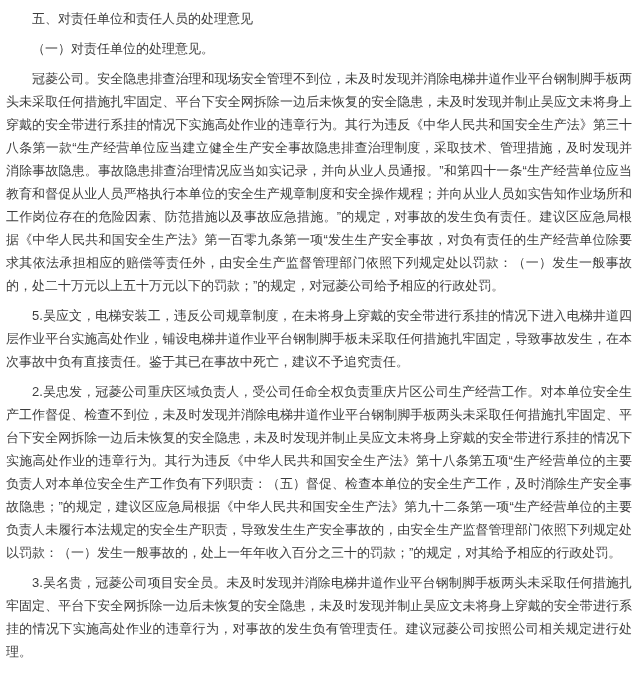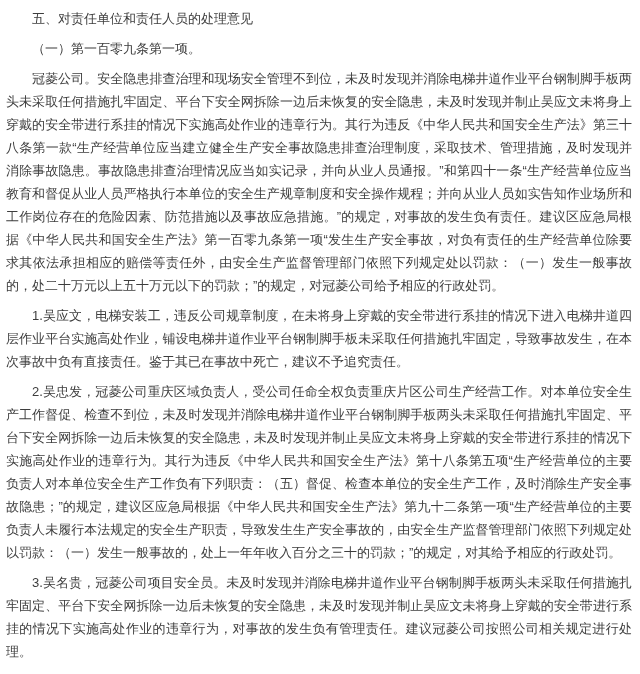--- a/index.html
+++ b/index.html
@@ -28,23 +28,23 @@
   .doc p:first-child {
     margin-top: 5px;
   }
 </style>
 </head>
 <body>
 
 <article class="doc">
   <p>五、对责任单位和责任人员的处理意见</p>
 
-  <p>（一）第一百零九条第一项。</p>
+  <p>（一）对责任单位的处理意见。</p>
 
   <p>冠菱公司。安全隐患排查治理和现场安全管理不到位，未及时发现并消除电梯井道作业平台钢制脚手板两头未采取任何措施扎牢固定、平台下安全网拆除一边后未恢复的安全隐患，未及时发现并制止吴应文未将身上穿戴的安全带进行系挂的情况下实施高处作业的违章行为。其行为违反《中华人民共和国安全生产法》第三十八条第一款“生产经营单位应当建立健全生产安全事故隐患排查治理制度，采取技术、管理措施，及时发现并消除事故隐患。事故隐患排查治理情况应当如实记录，并向从业人员通报。”和第四十一条“生产经营单位应当教育和督促从业人员严格执行本单位的安全生产规章制度和安全操作规程；并向从业人员如实告知作业场所和工作岗位存在的危险因素、防范措施以及事故应急措施。”的规定，对事故的发生负有责任。建议区应急局根据《中华人民共和国安全生产法》第一百零九条第一项“发生生产安全事故，对负有责任的生产经营单位除要求其依法承担相应的赔偿等责任外，由安全生产监督管理部门依照下列规定处以罚款：（一）发生一般事故的，处二十万元以上五十万元以下的罚款；”的规定，对冠菱公司给予相应的行政处罚。</p>
 
 
-  <p>1.吴应文，电梯安装工，违反公司规章制度，在未将身上穿戴的安全带进行系挂的情况下进入电梯井道四层作业平台实施高处作业，铺设电梯井道作业平台钢制脚手板未采取任何措施扎牢固定，导致事故发生，在本次事故中负有直接责任。鉴于其已在事故中死亡，建议不予追究责任。</p>
+  <p>5.吴应文，电梯安装工，违反公司规章制度，在未将身上穿戴的安全带进行系挂的情况下进入电梯井道四层作业平台实施高处作业，铺设电梯井道作业平台钢制脚手板未采取任何措施扎牢固定，导致事故发生，在本次事故中负有直接责任。鉴于其已在事故中死亡，建议不予追究责任。</p>
 
   <p>2.吴忠发，冠菱公司重庆区域负责人，受公司任命全权负责重庆片区公司生产经营工作。对本单位安全生产工作督促、检查不到位，未及时发现并消除电梯井道作业平台钢制脚手板两头未采取任何措施扎牢固定、平台下安全网拆除一边后未恢复的安全隐患，未及时发现并制止吴应文未将身上穿戴的安全带进行系挂的情况下实施高处作业的违章行为。其行为违反《中华人民共和国安全生产法》第十八条第五项“生产经营单位的主要负责人对本单位安全生产工作负有下列职责：（五）督促、检查本单位的安全生产工作，及时消除生产安全事故隐患；”的规定，建议区应急局根据《中华人民共和国安全生产法》第九十二条第一项“生产经营单位的主要负责人未履行本法规定的安全生产职责，导致发生生产安全事故的，由安全生产监督管理部门依照下列规定处以罚款：（一）发生一般事故的，处上一年年收入百分之三十的罚款；”的规定，对其给予相应的行政处罚。</p>
 
   <p>3.吴名贵，冠菱公司项目安全员。未及时发现并消除电梯井道作业平台钢制脚手板两头未采取任何措施扎牢固定、平台下安全网拆除一边后未恢复的安全隐患，未及时发现并制止吴应文未将身上穿戴的安全带进行系挂的情况下实施高处作业的违章行为，对事故的发生负有管理责任。建议冠菱公司按照公司相关规定进行处理。</p>
 </article>
 
 </body></html>

